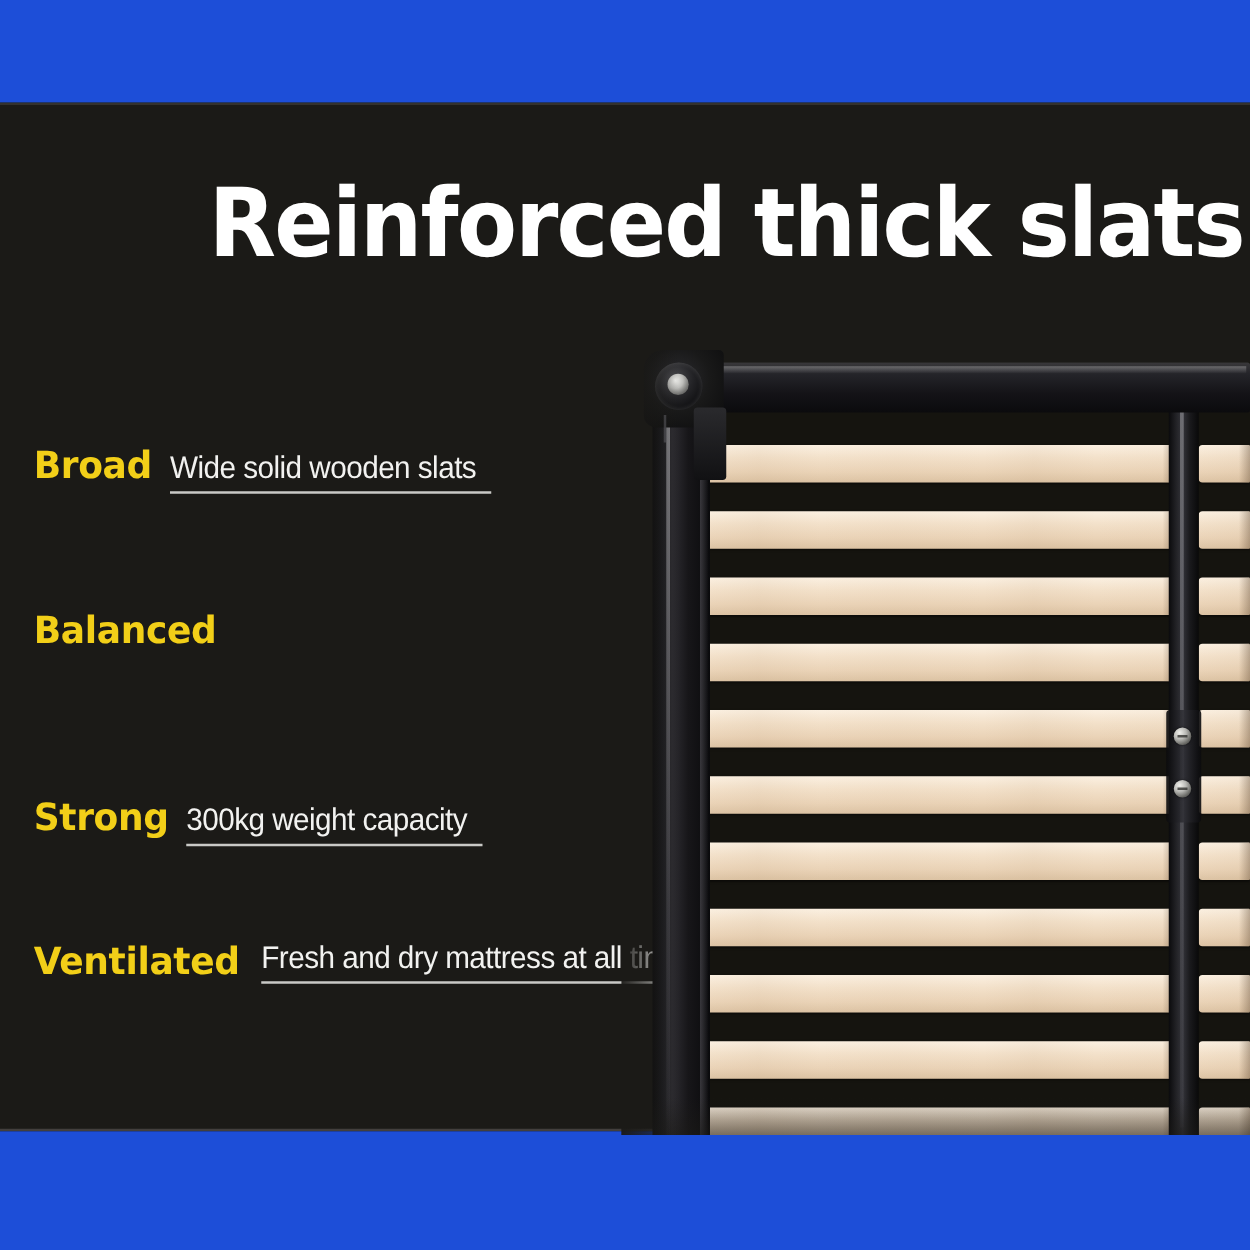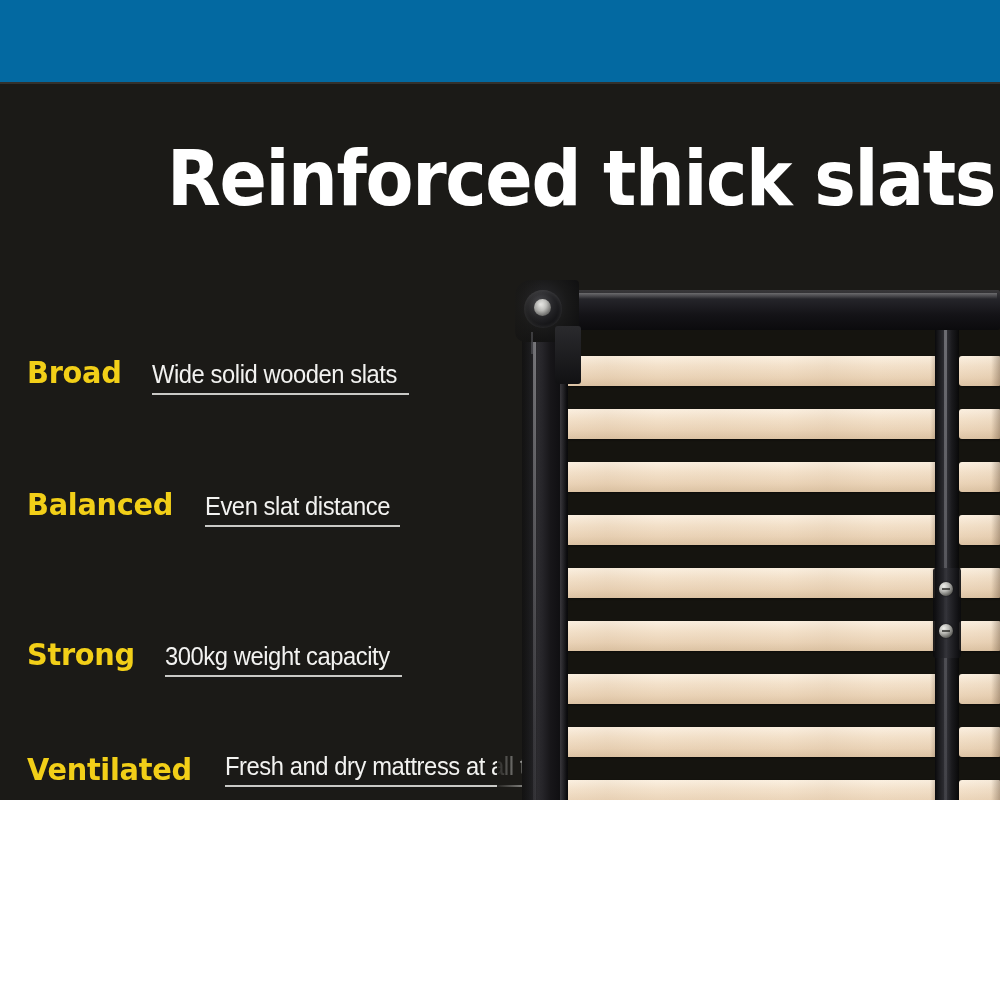--- a/index.html
+++ b/index.html
@@ -5,22 +5,22 @@
 <style>
   html,body{margin:0;padding:0;}
   body{
     width:1000px;height:1000px;
     background:#ffffff;
     font-family:"Liberation Sans", sans-serif;
     overflow:hidden;
   }
   .canvas{
     position:relative;
-    width:1000px;height:800px;
-    background:#0369a1;
+    width:1000px;height:1000px;
+    background:#1d4ed8;
     overflow:hidden;
   }
 
   
   .panel{
     position:absolute;
     left:0; top:82px;
     width:1000px; height:823px;
     background:#1b1a17;
     overflow:hidden;
@@ -66,21 +66,21 @@
     color:#f2cf18;
     font-family:"DejaVu Sans", sans-serif;
     font-weight:bold;
     font-size:30px;
     line-height:34px;
     letter-spacing:-.3px;
     transform:scaleX(.96);
     transform-origin:left center;
   }
   .feature-desc-wrap{
-    margin-left:26px;
+    margin-left:10px;
     position:relative;
     padding-bottom:7px;
   }
   .feature-desc{
     color:#f2f2f0;
     font-family:"Liberation Sans", sans-serif;
     font-weight:400;
     font-size:25px;
     line-height:28px;
     letter-spacing:-.45px;
@@ -295,24 +295,20 @@
     <div class="feature f0">
       <span class="feature-term">Broad</span>
       <span class="feature-desc-wrap">
         <span class="feature-desc">Wide solid wooden slats</span>
         <span class="feature-underline"></span>
       </span>
     </div>
 
     <div class="feature f1">
       <span class="feature-term">Balanced</span>
-      <span class="feature-desc-wrap">
-        <span class="feature-desc">Even slat distance</span>
-        <span class="feature-underline"></span>
-      </span>
     </div>
 
     <div class="feature f2">
       <span class="feature-term">Strong</span>
       <span class="feature-desc-wrap">
         <span class="feature-desc">300kg weight capacity</span>
         <span class="feature-underline"></span>
       </span>
     </div>
 

